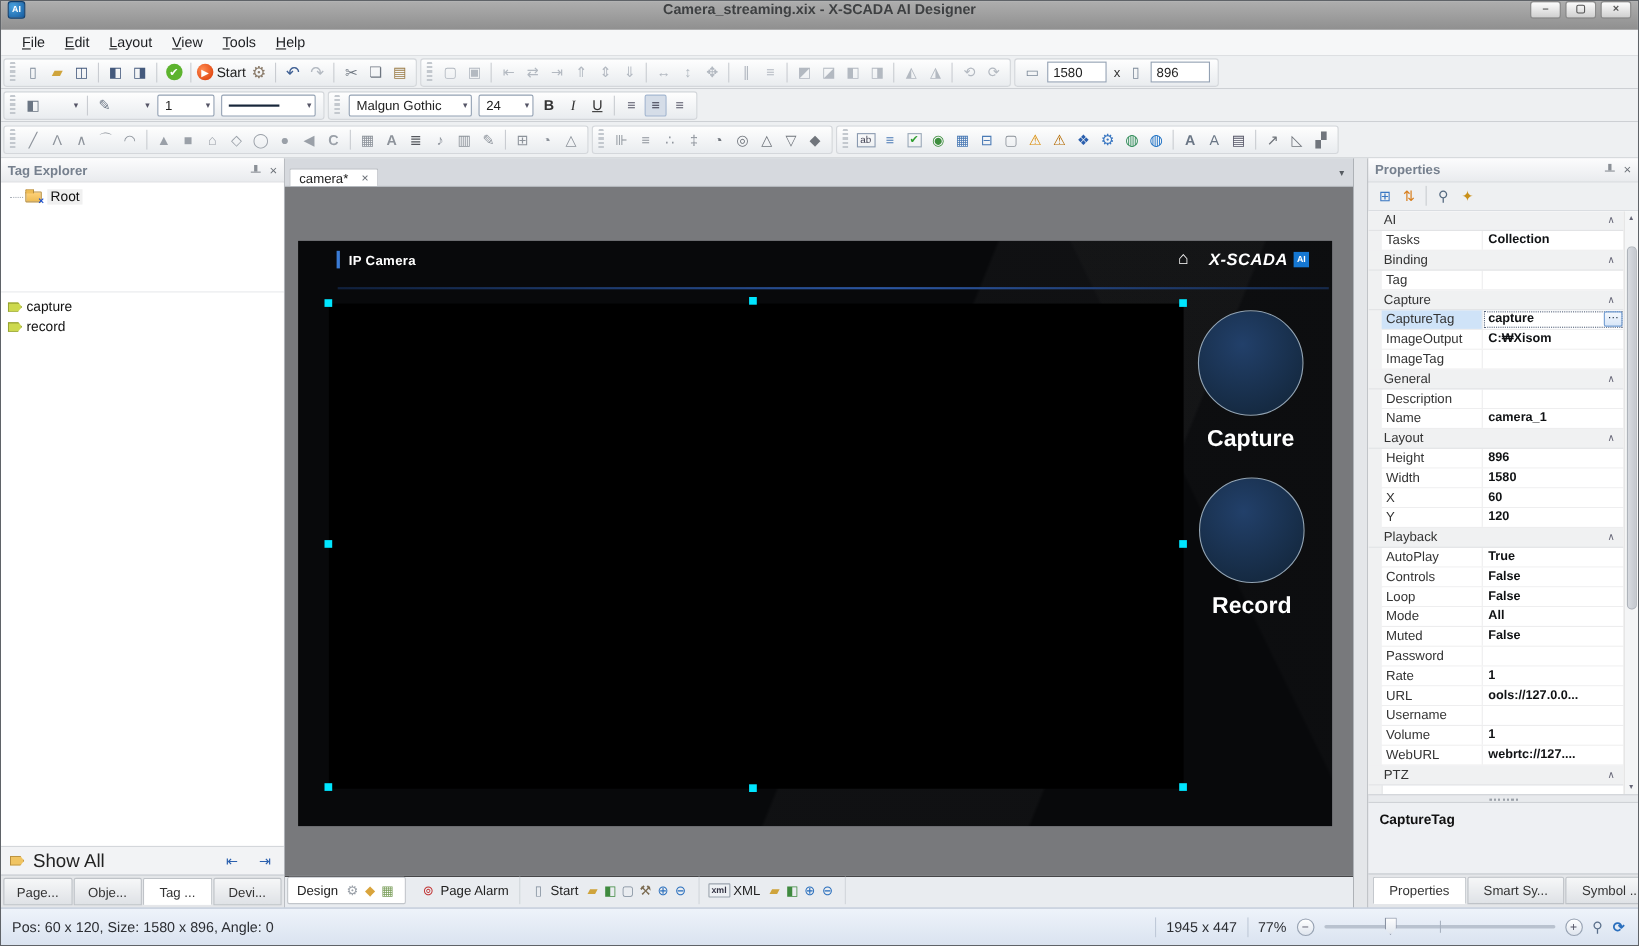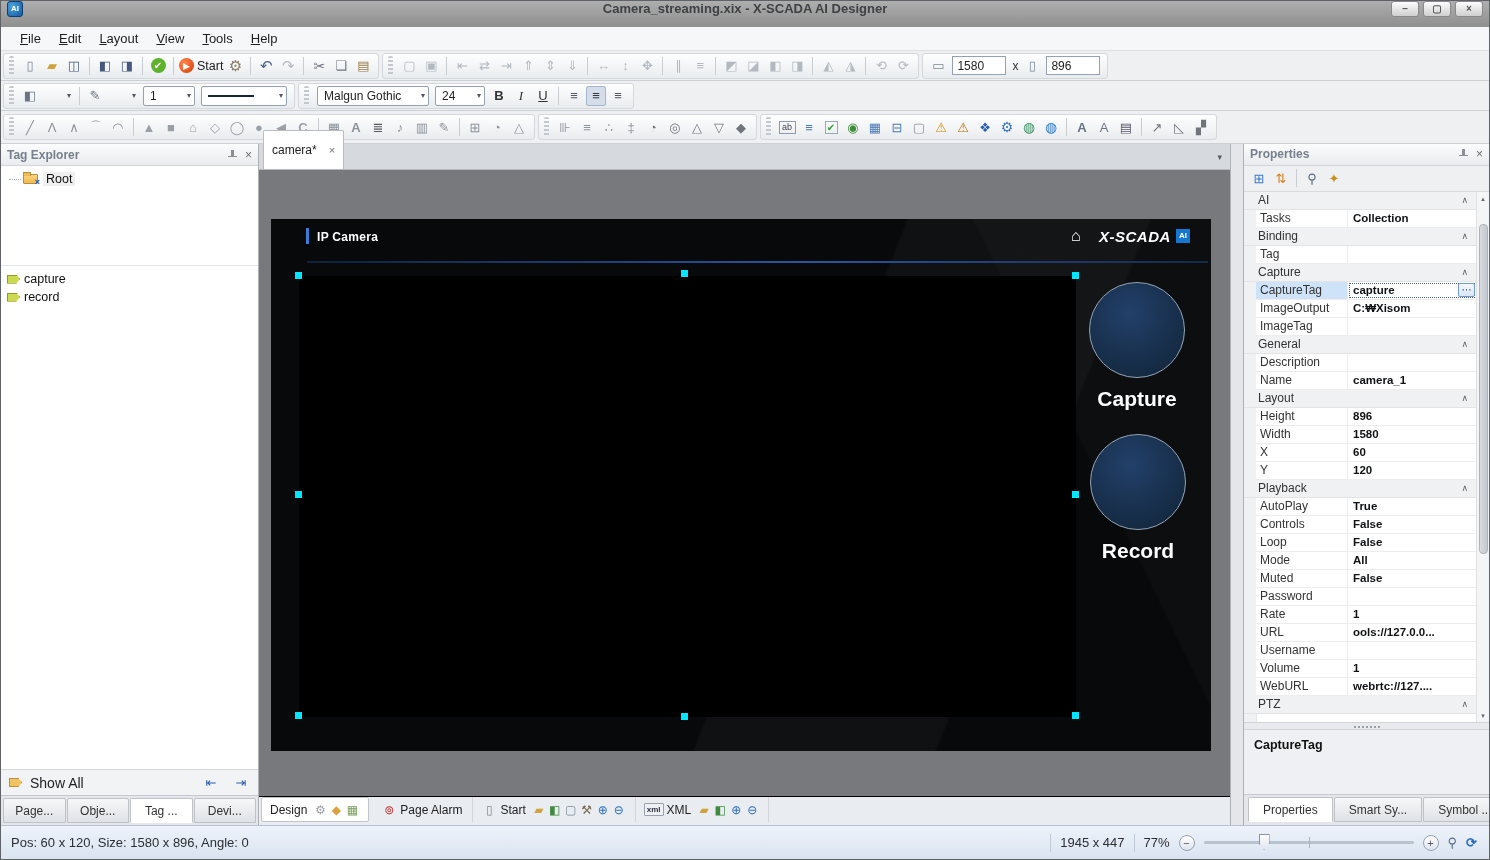--- a/index.html
+++ b/index.html
@@ -56,29 +56,29 @@
   .tree-row { display:flex; align-items:center; height:18px; font-size:12.5px; color:#111; }
   .tree-dots { width:12px; border-top:1px dotted #aab0b8; margin:0 2px 0 4px; }
   .folder-ico { position:relative; width:15px; height:10px; background:linear-gradient(#ffd27a,#eebc55); border:1px solid #b98f3e; border-radius:1px; margin-right:5px; }
   .folder-ico::before { content:""; position:absolute; top:-3px; left:-1px; width:6px; height:3px; background:#eebc55; border:1px solid #b98f3e; border-bottom:none; border-radius:1px 1px 0 0; }
   .folder-ico::after { content:"×"; position:absolute; right:-3px; bottom:-4px; color:#1a4fd0; font-size:9px; font-weight:bold; }
   .root-label { background:#f0f0f0; padding:0 3px; }
   .tags-area { flex:1; background:#fff; padding:4px 4px; overflow:hidden; }
   .tag-row { display:flex; align-items:center; height:18px; font-size:12.5px; color:#111; }
   .tag-ico { width:13px; height:9px; background:#cdd94e; border:1px solid #8e9a2e; clip-path:polygon(0 0,72% 0,100% 50%,72% 100%,0 100%); margin:0 4px 0 2px; position:relative; }
   .showall-row { height:26px; border-top:1px solid #d4d7db; background:#f2f3f5; display:flex; align-items:center; padding:0 6px; }
-  .showall-label { font-size:14px; color:#222; margin-left:4px; }
+  .showall-label { font-size:17px; color:#222; margin-left:4px; }
   .ptabs { height:30px; background:#e4e6e9; border-top:1px solid #c6cacf; display:flex; align-items:flex-start; padding:2px 2px 0 2px; gap:1px; }
   .ptab { flex:1; height:25px; display:flex; align-items:center; justify-content:center; font-size:12px; color:#333; background:linear-gradient(#f6f7f8,#dfe2e6); border:1px solid #bfc3c8; border-radius:2px 2px 0 0; }
   .ptab[data-kind="on"] { background:#fff; border-bottom-color:#fff; }
 
   
   .center { width:972px; display:flex; flex-direction:column; border-right:1px solid #aeb2b7; }
   .tabstrip { height:26px; background:#d6d9de; border-bottom:1px solid #b4b8bd; display:flex; align-items:flex-end; }
-  .doc-tab { display:flex; align-items:center; height:39px; margin-left:4px; padding:0 8px; background:#fff; border:1px solid #b9bdc2; border-bottom:none; border-radius:2px 2px 0 0; font-size:12px; color:#222; }
+  .doc-tab { display:flex; align-items:center; height:16px; margin-left:4px; padding:0 8px; background:#fff; border:1px solid #b9bdc2; border-bottom:none; border-radius:2px 2px 0 0; font-size:12px; color:#222; }
   .doc-tab .close-g { margin-left:12px; font-size:11px; }
   .tab-dd { margin-left:auto; margin-right:8px; align-self:center; font-size:9px; color:#565b61; }
   .viewport { flex:1; position:relative; background:#78797c; overflow:hidden; }
 
   .page { position:absolute; left:12px; top:49px; width:940px; height:532px; background:#08090b; overflow:hidden; }
   .page::before { content:""; position:absolute; inset:0; background:
     linear-gradient(112deg, transparent 55%, rgba(255,255,255,0.03) 55.3%, rgba(255,255,255,0.03) 76%, transparent 76.3%),
     linear-gradient(64deg, transparent 80%, rgba(255,255,255,0.02) 80.3%); }
   .pg-bar { position:absolute; left:35px; top:9px; width:3px; height:16px; background:#3a7bd5; }
   .pg-title { position:absolute; left:46px; top:11px; font-size:12px; font-weight:bold; color:#fff; letter-spacing:0.3px; }

